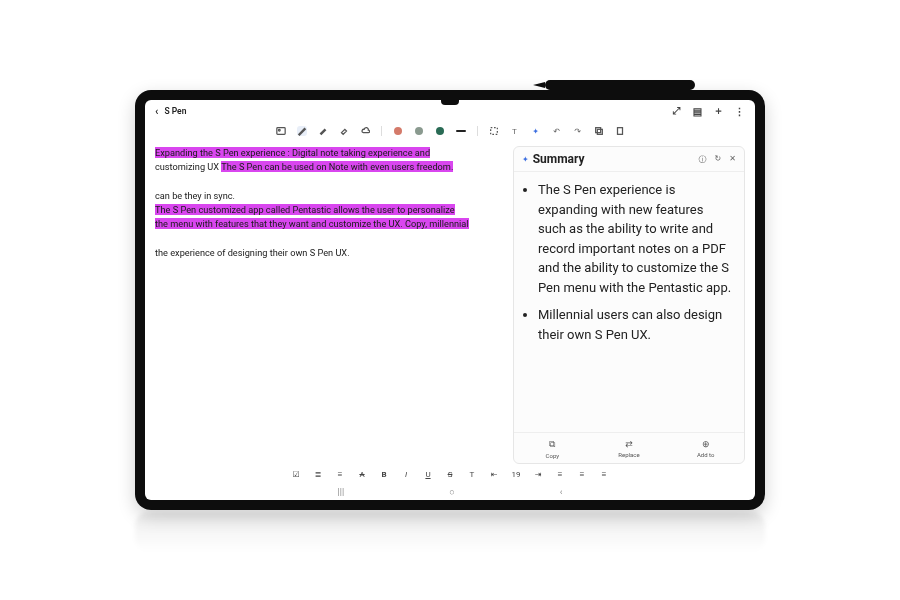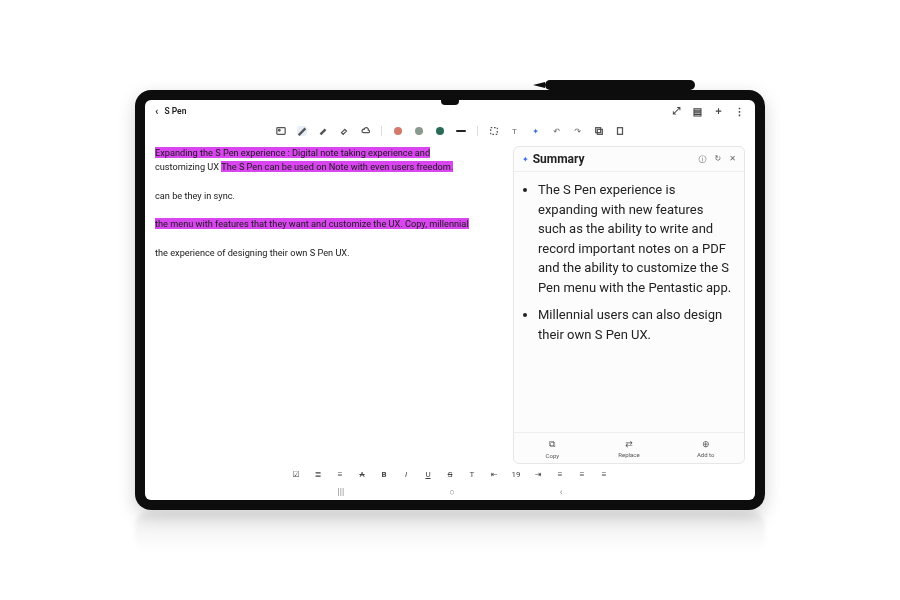--- a/index.html
+++ b/index.html
@@ -266,21 +266,21 @@
           </svg>
         </span>
     </div>
 
     <div class="main">
       <div class="note-area">
         <span class="hl">Expanding the S Pen experience : Digital note taking experience and</span><br>
         <span>customizing UX </span><span class="hl">The S Pen can be used on Note with even users freedom.</span><br>
         <br>
         <span>can be they in sync.</span><br>
-        <br>
+        <span class="hl">The S Pen customized app called Pentastic allows the user to personalize</span><br>
         <span class="hl">the menu with features that they want and customize the UX. </span><span class="hl">Copy, millennial</span><br>
         <br>
         <span>the experience of designing their own S Pen UX.</span>
       </div>
 
       <div class="summary-panel">
         <div class="summary-head">
           <span class="spark">✦</span>
           <span class="title">Summary</span>
           <div class="ricons">

